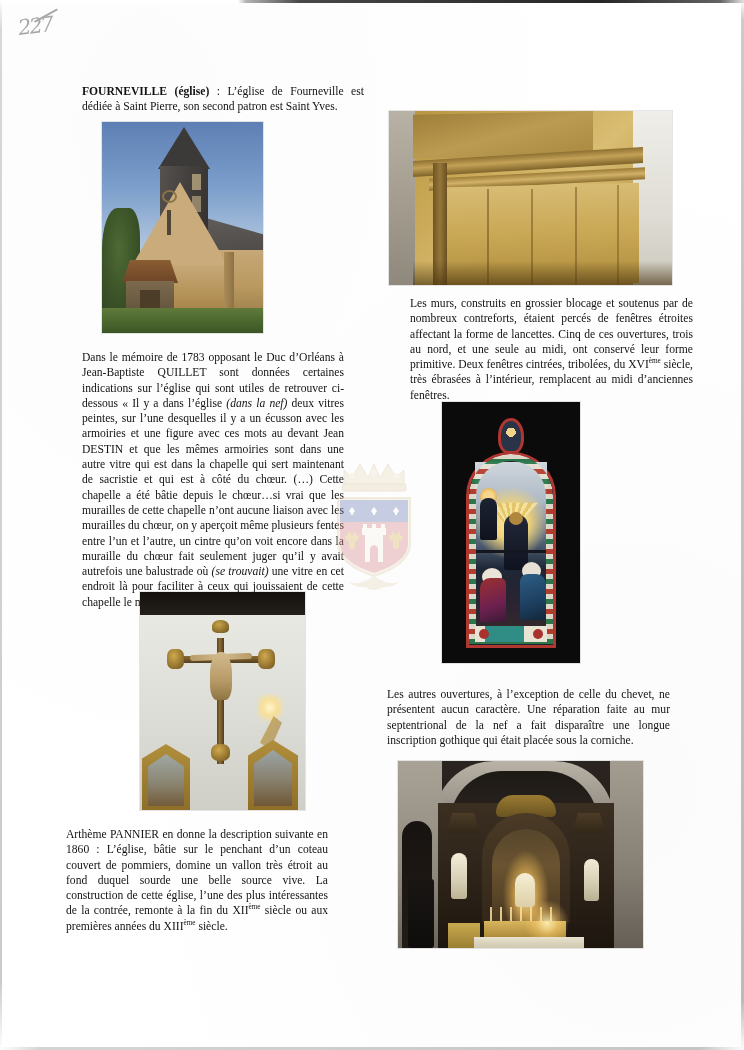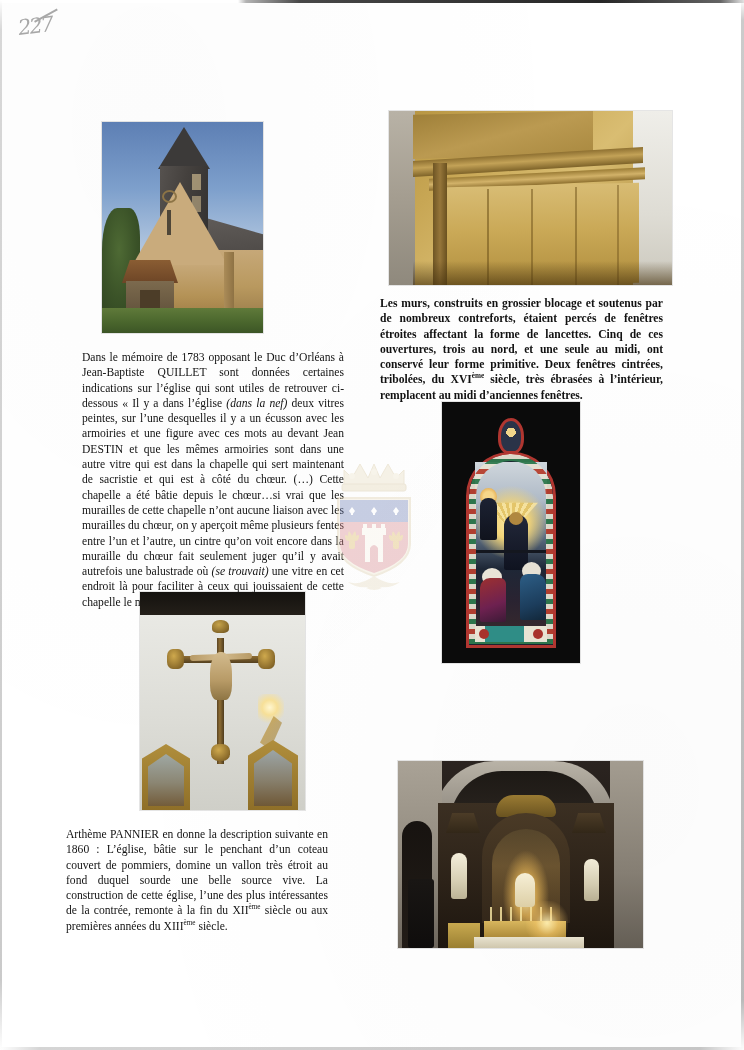--- a/index.html
+++ b/index.html
@@ -84,21 +84,21 @@
     color: #121212;
     hyphens: none;
   }
   b, .bold { font-weight: bold; }
   i, .ital { font-style: italic; }
   sup { font-size: 7.2px; vertical-align: super; line-height: 0; }
 
   #p-intro   { left: 82px;  top: 84px;  width: 282px; }
   #p-memoire { left: 82px;  top: 350px; width: 262px; }
   #p-pannier { left: 66px;  top: 827px; width: 262px; }
-  #p-murs    { left: 380px; top: 296px; width: 283px; font-weight: bold; }
+  #p-murs    { left: 410px; top: 296px; width: 283px; }
   #p-autres  { left: 387px; top: 687px; width: 283px; }
 
   
   .photo {
     position: absolute;
     overflow: hidden;
     box-shadow: 0 0 0 1px rgba(0,0,0,.10);
   }
   .photo .layer { position: absolute; }
 
@@ -521,20 +521,23 @@
 
 <div id="page">
 
   <div id="scan-edge-top"></div>
   <div id="scan-edge-left"></div>
   <div id="scan-edge-right"></div>
   <div id="scan-edge-bottom"></div>
 
   <div id="folio">227</div>
 
+  <div class="para" id="p-intro">
+    <b>FOURNEVILLE</b><b>&nbsp;</b><b>(église)</b><span> : </span><span>L’église de Fourneville est dédiée à Saint Pierre, son second patron est Saint Yves.</span>
+  </div>
 
   <div class="photo" id="photo-church">
     <div class="layer sky"></div>
     <div class="layer treeline"></div>
     <div class="layer nave-roof"></div>
     <div class="layer nave-wall"></div>
     <div class="layer tower-roof"></div>
     <div class="layer tower-body"></div>
     <div class="layer tower-louv"></div>
     <div class="layer tower-louv2"></div>
@@ -654,20 +657,23 @@
     <div class="layer arms"></div>
     <div class="layer corpus"></div>
     <div class="layer candle-glow"></div>
     <div class="layer candle-stem"></div>
     <div class="layer frame-l"></div>
     <div class="layer frame-l-in"></div>
     <div class="layer frame-r"></div>
     <div class="layer frame-r-in"></div>
   </div>
 
+  <div class="para" id="p-autres">
+    <span>Les autres ouvertures, à l’exception de celle du chevet, ne présentent aucun caractère. Une réparation faite au mur septentrional de la nef a fait disparaître une longue inscription gothique qui était placée sous la corniche.</span>
+  </div>
 
   <div class="photo" id="photo-altar">
     <div class="layer bg"></div>
     <div class="layer vault"></div>
     <div class="layer vault-in"></div>
     <div class="layer wall-l"></div>
     <div class="layer arch-l"></div>
     <div class="layer wall-r"></div>
     <div class="layer retable"></div>
     <div class="layer crest"></div>

